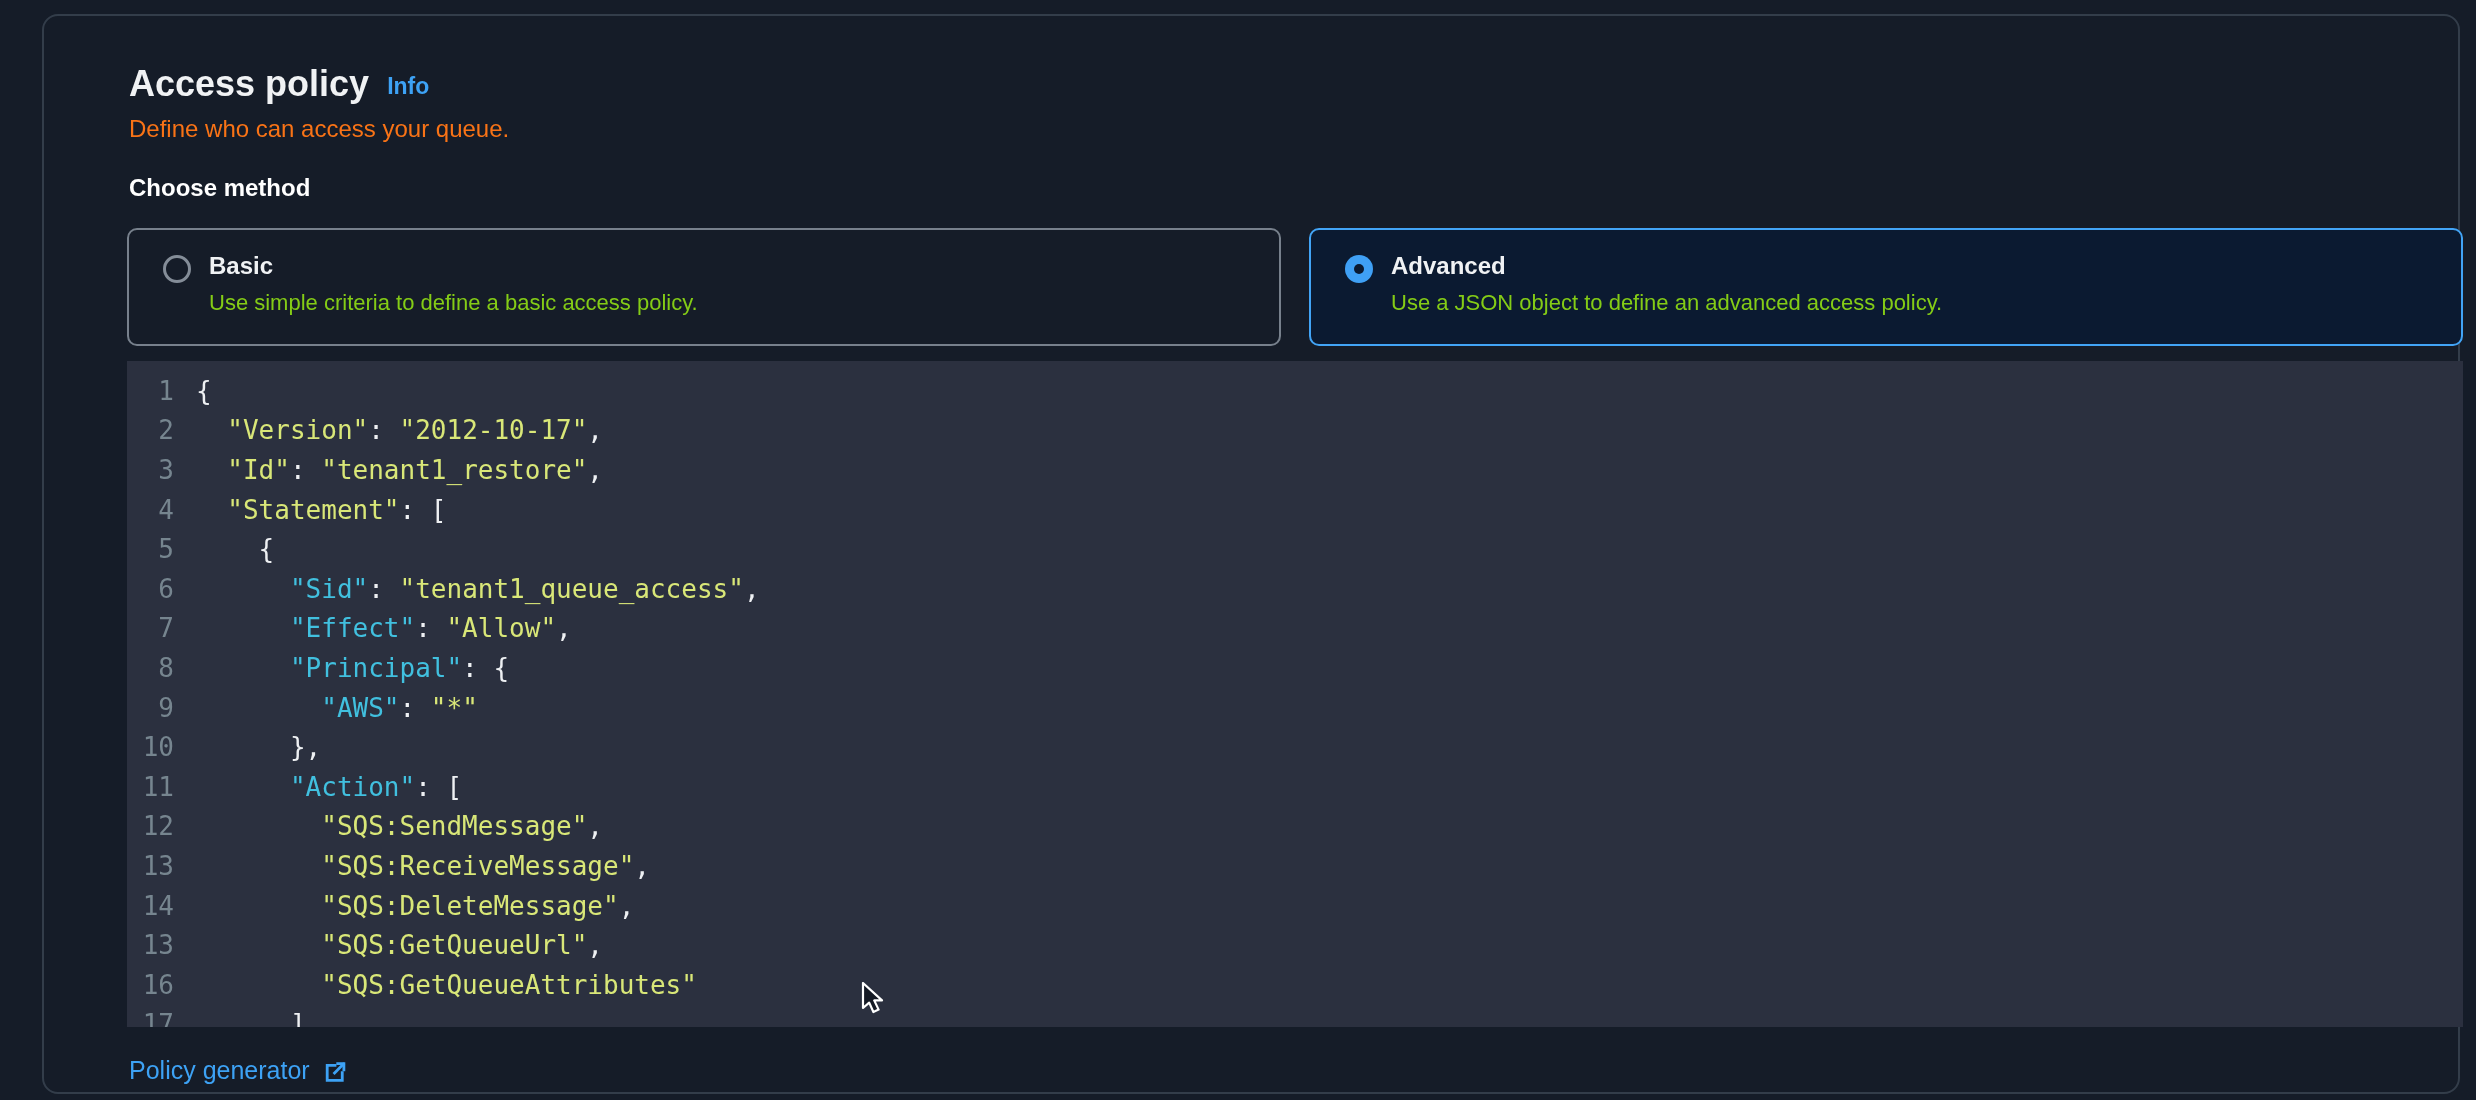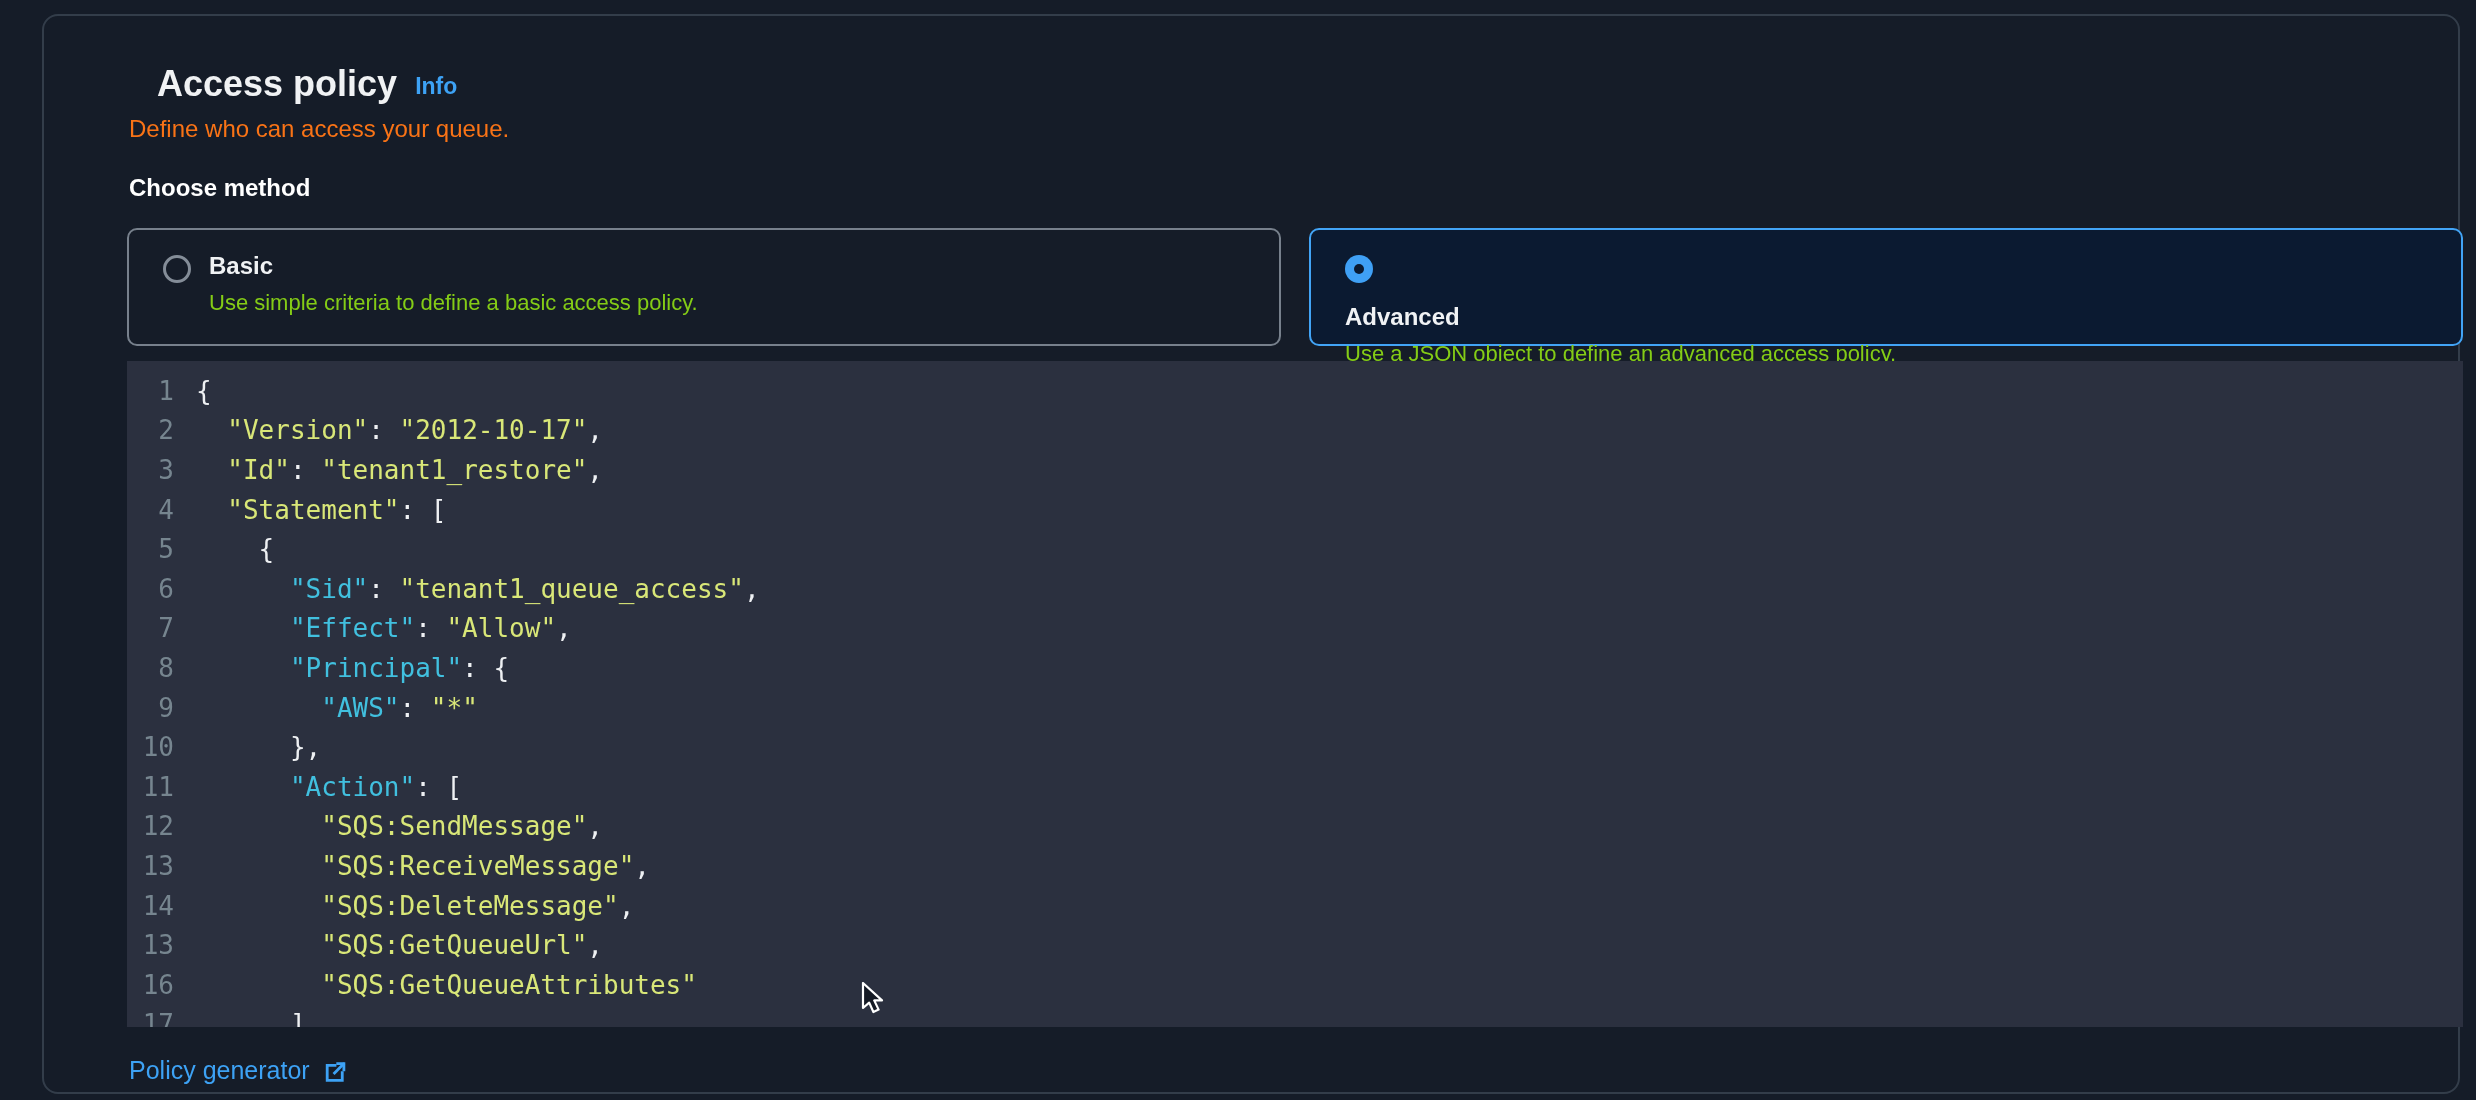--- a/index.html
+++ b/index.html
@@ -12,21 +12,21 @@
     color:#eef0f3;
   }
   .panel{
     position:absolute;left:42px;top:14px;width:2414px;height:1076px;
     border:2px solid #333d4a;border-radius:16px;
     background:transparent;
   }
   
   .header-row{
     position:absolute;left:85px;top:48px;
-    display:flex;align-items:flex-end;gap:18px;margin-left:28px;
+    display:flex;align-items:flex-end;gap:18px;
   }
   .page-title{
     font-size:36px;font-weight:700;color:#f0f2f4;line-height:1.1;margin:0;
   }
   .info-link{
     font-size:23px;font-weight:700;color:#3da2f5;text-decoration:none;
     margin-bottom:4px;cursor:pointer;
   }
   .subtitle{
     position:absolute;left:85px;top:99px;margin:0;
@@ -41,21 +41,21 @@
     position:absolute;left:83px;top:212px;width:2336px;
     display:flex;gap:28px;border-radius:9px;
   }
   .method-card{
     flex:1;height:118px;border-radius:10px;
     border:2px solid #77808c;background:#151c28;
     display:flex;align-items:flex-start;gap:18px;
     padding:20px 0 0 34px;box-sizing:border-box;cursor:pointer;
   }
   .method-card.selected{
-    border-color:#42a4f6;background:#0b1a31;flex-direction:column;
+    border-color:#42a4f6;background:#0b1a31;
   }
   .radio{
     width:28px;height:28px;border-radius:50%;
     border:3px solid #848d98;box-sizing:border-box;
     margin-top:5px;flex:0 0 auto;background:transparent;
   }
   .method-card.selected .radio{
     border:none;background:#3fa0f5;position:relative;
   }
   .method-card.selected .radio::after{

